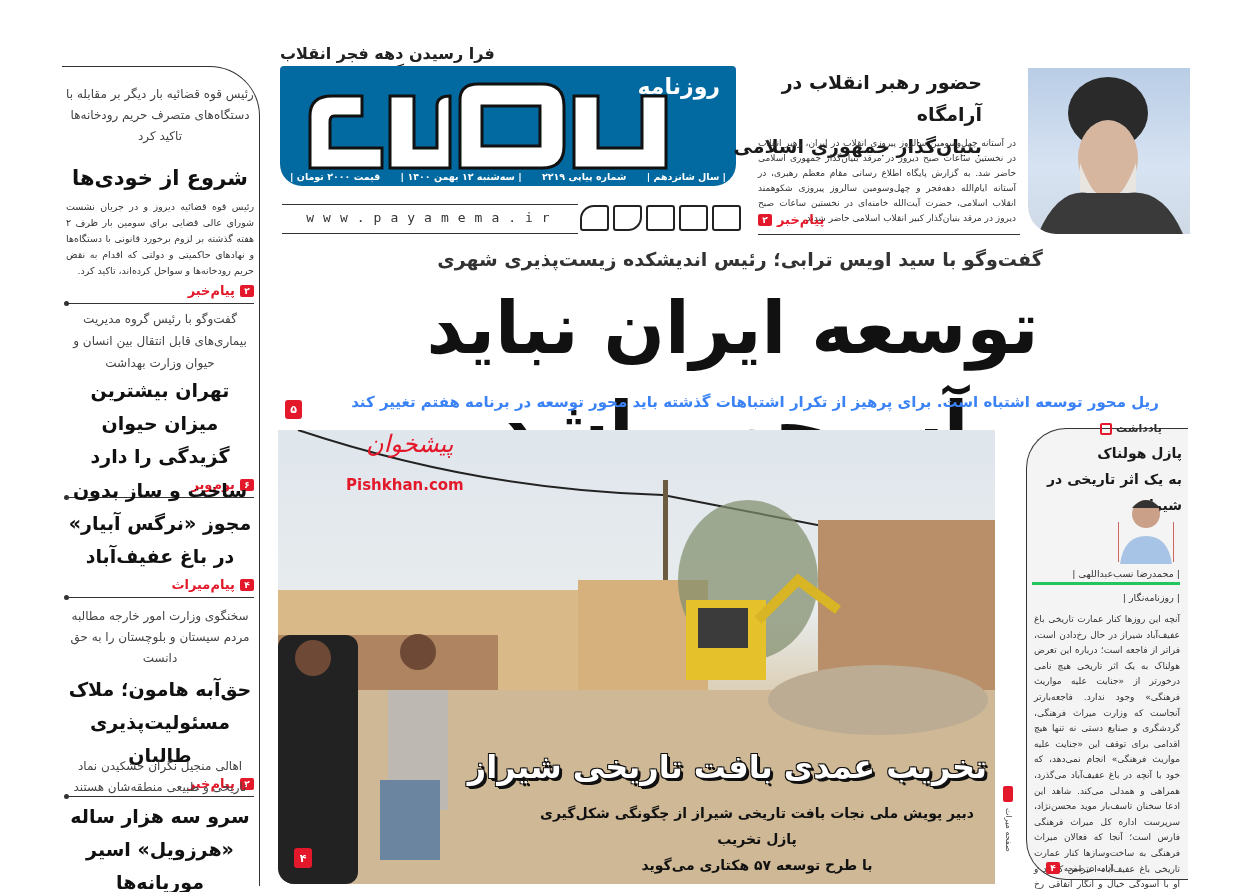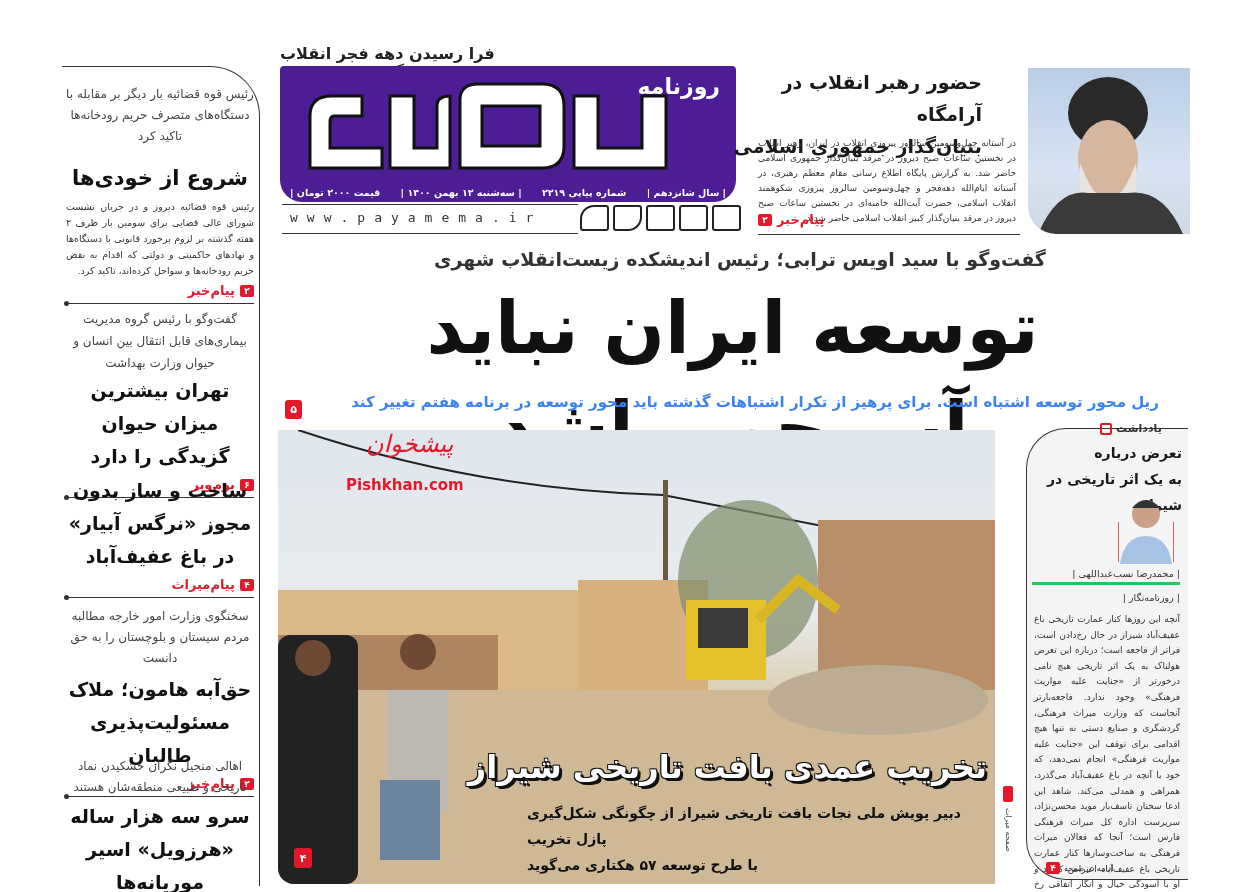--- a/index.html
+++ b/index.html
@@ -11,25 +11,25 @@
   .headline { font-size: 19px; font-weight: bold; line-height: 33px; color: #111; }
   .body-text { font-size: 9.5px; color: #333; line-height: 16px; text-align: justify; }
   .section-tag { display: flex; align-items: center; gap: 5px; justify-content: flex-start; margin-top: 4px; }
   .tag-num { width: 14px; height: 12px; background: #e3192b; color: #fff; font-size: 9px; font-weight: bold; display: inline-flex; align-items: center; justify-content: center; border-radius: 2px; }
   .tag-label { font-size: 13px; font-weight: bold; color: #e3192b; }
   .rule { height: 1px; background: #333; margin-top: 5px; position: relative; }
   .rule::before { content: ""; position: absolute; left: -2px; top: -2px; width: 5px; height: 5px; background: #333; border-radius: 50%; }
 
   
   .tagline { left: 280px; top: 44px; width: 240px; font-size: 16px; font-weight: bold; color: #222; text-align: left; }
-  .masthead { left: 280px; top: 66px; width: 456px; height: 136px; background: #4c1d95; border-radius: 4px 4px 22px 22px; overflow: hidden; }
+  .masthead { left: 280px; top: 66px; width: 456px; height: 120px; background: #0369a1; border-radius: 4px 4px 22px 22px; overflow: hidden; }
   .mast-logo { position: absolute; left: 22px; top: 10px; width: 370px; height: 100px; }
   .mast-small { position: absolute; right: 16px; top: 8px; font-size: 22px; font-weight: bold; color: #fff; }
   .mast-info { position: absolute; left: 0; right: 0; bottom: 4px; display: flex; justify-content: space-between; padding: 0 10px; font-size: 9.5px; color: #fff; font-weight: bold; }
-  .website { left: 290px; top: 210px; width: 285px; font-family: "DejaVu Sans Mono", monospace; font-size: 13px; letter-spacing: 9px; color: #333; direction: ltr; }
+  .website { left: 290px; top: 210px; width: 285px; font-family: "DejaVu Sans Mono", monospace; font-size: 13px; letter-spacing: 9px; color: #333; direction: ltr; text-align: center; }
   .web-rule { left: 282px; top: 204px; width: 296px; height: 1px; background: #333; }
   .web-rule2 { left: 282px; top: 233px; width: 296px; height: 1px; background: #333; }
   .boxes { left: 580px; top: 205px; display: flex; gap: 4px; direction: ltr; }
   .boxes span { width: 29px; height: 26px; border: 2px solid #222; border-radius: 3px; }
   .boxes span:first-child { border-radius: 14px 3px 3px 3px; }
   .boxes span:nth-child(2) { border-radius: 3px 3px 14px 3px; }
 
   
   .leader-photo { left: 1028px; top: 68px; width: 162px; height: 166px; background: linear-gradient(180deg,#b9cde6 0%,#d7e3f2 60%,#cfd9e6 100%); border-bottom-left-radius: 28px; overflow: hidden; }
   .leader-title { left: 724px; top: 66px; width: 258px; text-align: right; font-size: 19px; font-weight: bold; line-height: 32px; }
@@ -39,21 +39,21 @@
 
   
   .main-kicker { left: 300px; top: 248px; width: 880px; text-align: center; font-size: 19px; font-weight: bold; color: #333; }
   .main-headline { left: 275px; top: 278px; width: 915px; text-align: center; font-size: 72px; font-weight: bold; line-height: 100px; color: #111; letter-spacing: -2px; }
   .main-deck { left: 330px; top: 393px; width: 850px; text-align: center; font-size: 15px; font-weight: bold; color: #3b82f6; }
   .page5 { left: 285px; top: 400px; width: 17px; height: 19px; background: #e3192b; color: #fff; font-size: 11px; font-weight: bold; display: flex; align-items: center; justify-content: center; border-radius: 3px; }
 
   
   .photo { left: 278px; top: 430px; width: 717px; height: 454px; overflow: hidden; border-bottom-left-radius: 16px; background: linear-gradient(180deg,#dfe6ec 0%,#e8ecee 40%,#d9c8a8 62%,#cbb594 100%); }
   .photo-caption-title { position: absolute; right: 8px; top: 318px; font-size: 32px; font-weight: bold; color: #fff; text-shadow: 2px 2px 0 #111, -1px -1px 0 #111, 1px -1px 0 #111, -1px 1px 0 #111, 3px 3px 0 #111; }
-  .photo-caption-body { position: absolute; right: 8px; top: 370px; width: 460px; font-size: 14px; font-weight: bold; color: #111; line-height: 26px; text-align: left; }
+  .photo-caption-body { position: absolute; right: 8px; top: 370px; width: 460px; font-size: 14px; font-weight: bold; color: #111; line-height: 26px; text-align: center; }
   .photo-page { position: absolute; left: 16px; top: 418px; width: 18px; height: 20px; background: #e3192b; color: #fff; font-size: 11px; font-weight: bold; display: flex; align-items: center; justify-content: center; border-radius: 3px; }
   .watermark-fa { position: absolute; left: 88px; top: 0px; font-family: "DejaVu Serif", serif; font-size: 24px; font-style: italic; color: #e3192b; }
   .watermark-en { position: absolute; left: 68px; top: 46px; font-size: 15px; font-weight: bold; color: #e3192b; direction: ltr; }
   .photo-credit { left: 998px; top: 786px; width: 20px; height: 100px; }
 
   
   .col-label { left: 1100px; top: 422px; font-size: 11px; font-weight: bold; color: #333; display: flex; gap: 4px; align-items: center; }
   .col-frame { left: 1026px; top: 428px; width: 162px; height: 452px; border-left: 1px solid #333; border-top: 1px solid #333; border-bottom: 1px solid #333; border-top-left-radius: 40px; border-bottom-left-radius: 40px; background: #f4f4f4; }
   .col-title { left: 1030px; top: 440px; width: 152px; text-align: right; font-size: 14px; font-weight: bold; line-height: 26px; }
   .col-portrait { left: 1118px; top: 492px; width: 56px; height: 72px; }
@@ -154,21 +154,21 @@
   <div>حضور رهبر انقلاب در آرامگاه</div>
   <div>بنیان‌گذار جمهوری اسلامی</div>
 </div>
 <div class="abs leader-body">در آستانه چهل‌وسومین سالروز پیروزی انقلاب در ایران، رهبر انقلاب در نخستین ساعات صبح دیروز در مرقد بنیان‌گذار جمهوری اسلامی حاضر شد. به گزارش پایگاه اطلاع رسانی مقام معظم رهبری، در آستانه ایام‌الله دهه‌فجر و چهل‌وسومین سالروز پیروزی شکوهمند انقلاب اسلامی، حضرت آیت‌الله خامنه‌ای در نخستین ساعات صبح دیروز در مرقد بنیان‌گذار کبیر انقلاب اسلامی حاضر شدند</div>
 <div class="abs leader-tag" style="top:212px;">
   <span class="tag-num">۲</span>
   <span class="tag-label">پیام‌خبر</span>
 </div>
 <div class="abs leader-rule"></div>
 
-<div class="abs main-kicker">گفت‌وگو با سید اویس ترابی؛ رئیس اندیشکده زیست‌انقلاب شهری</div>
+<div class="abs main-kicker">گفت‌وگو با سید اویس ترابی؛ رئیس اندیشکده زیست‌پذیری شهری</div>
 <div class="abs main-headline">توسعه ایران نباید آب‌محور باشد</div>
 <div class="abs main-deck">ریل محور توسعه اشتباه است. برای پرهیز از تکرار اشتباهات گذشته  باید محور توسعه در برنامه هفتم تغییر کند</div>
 <div class="abs page5">۵</div>
 
 <div class="abs photo">
   <svg width="717" height="454" viewBox="0 0 717 454" style="position:absolute;left:0;top:0;">
     <path d="M20 0 Q200 60 385 65 L720 130" stroke="#222" stroke-width="2" fill="none"></path>
     <rect x="385" y="50" width="5" height="215" fill="#6b5b40"></rect>
     <rect x="0" y="160" width="420" height="110" fill="#d9b987"></rect>
     <rect x="300" y="150" width="130" height="110" fill="#d6b17e"></rect>
@@ -199,21 +199,21 @@
   <div style="width:10px;height:16px;background:#e3192b;margin:0 auto;border-radius:2px;"></div>
   <div style="writing-mode:vertical-rl;font-size:8px;color:#444;margin:6px auto;">صفحه میراث</div>
 </div>
 
 <div class="abs col-frame"></div>
 <div class="abs col-label">
   <span>یادداشت</span>
   <span style="width:12px;height:12px;border:2px solid #e3192b;border-radius:2px;display:inline-block;"></span>
 </div>
 <div class="abs col-title">
-  <div>تعرض درباره</div>
+  <div>پازل هولناک</div>
   <div>به یک اثر تاریخی در شیراز</div>
 </div>
 <svg class="abs col-portrait" viewBox="0 0 56 72">
   <circle cx="28" cy="22" r="14" fill="#caa088"></circle>
   <path d="M14 16 Q28 0 42 16" fill="#333"></path>
   <path d="M2 72 Q6 44 28 44 Q50 44 54 72 Z" fill="#a7c4e6"></path>
   <path d="M0 30 L0 70 M56 30 L56 70" stroke="#c0392b" stroke-width="1.5"></path>
 </svg>
 <div class="abs col-author">| محمدرضا نسب‌عبداللهی |</div>
 <div class="abs col-role">| روزنامه‌نگار |</div>

